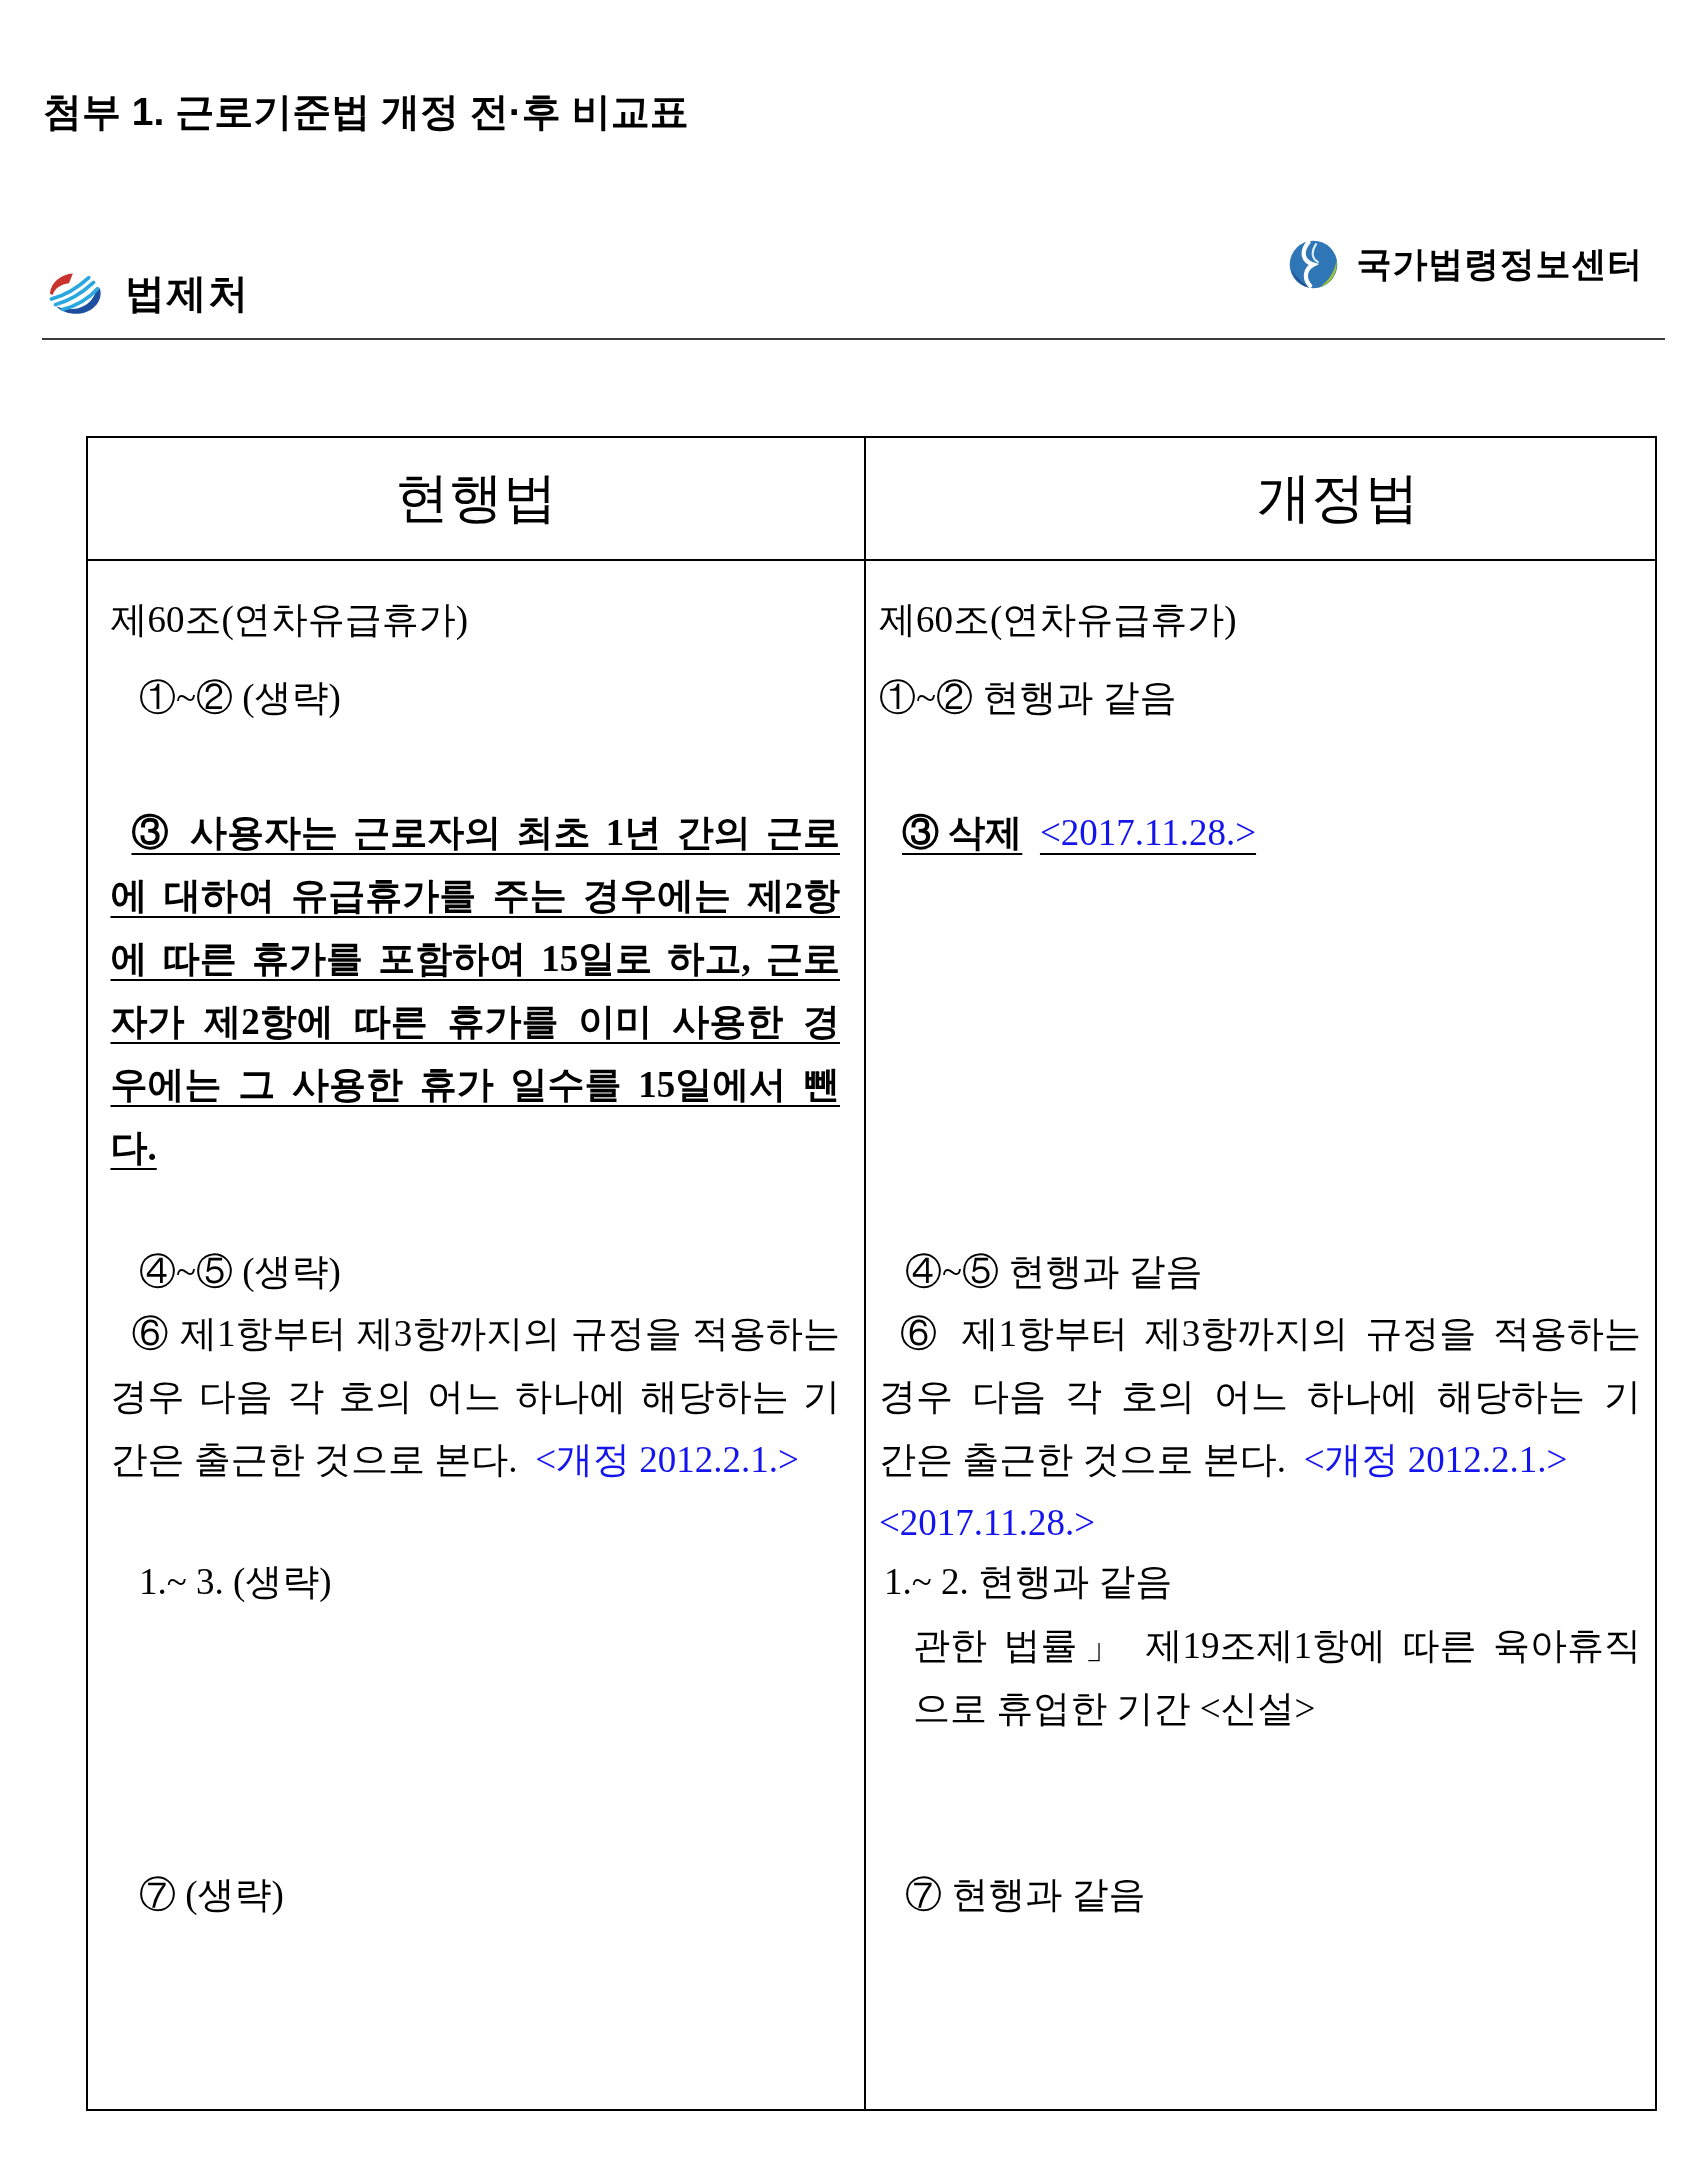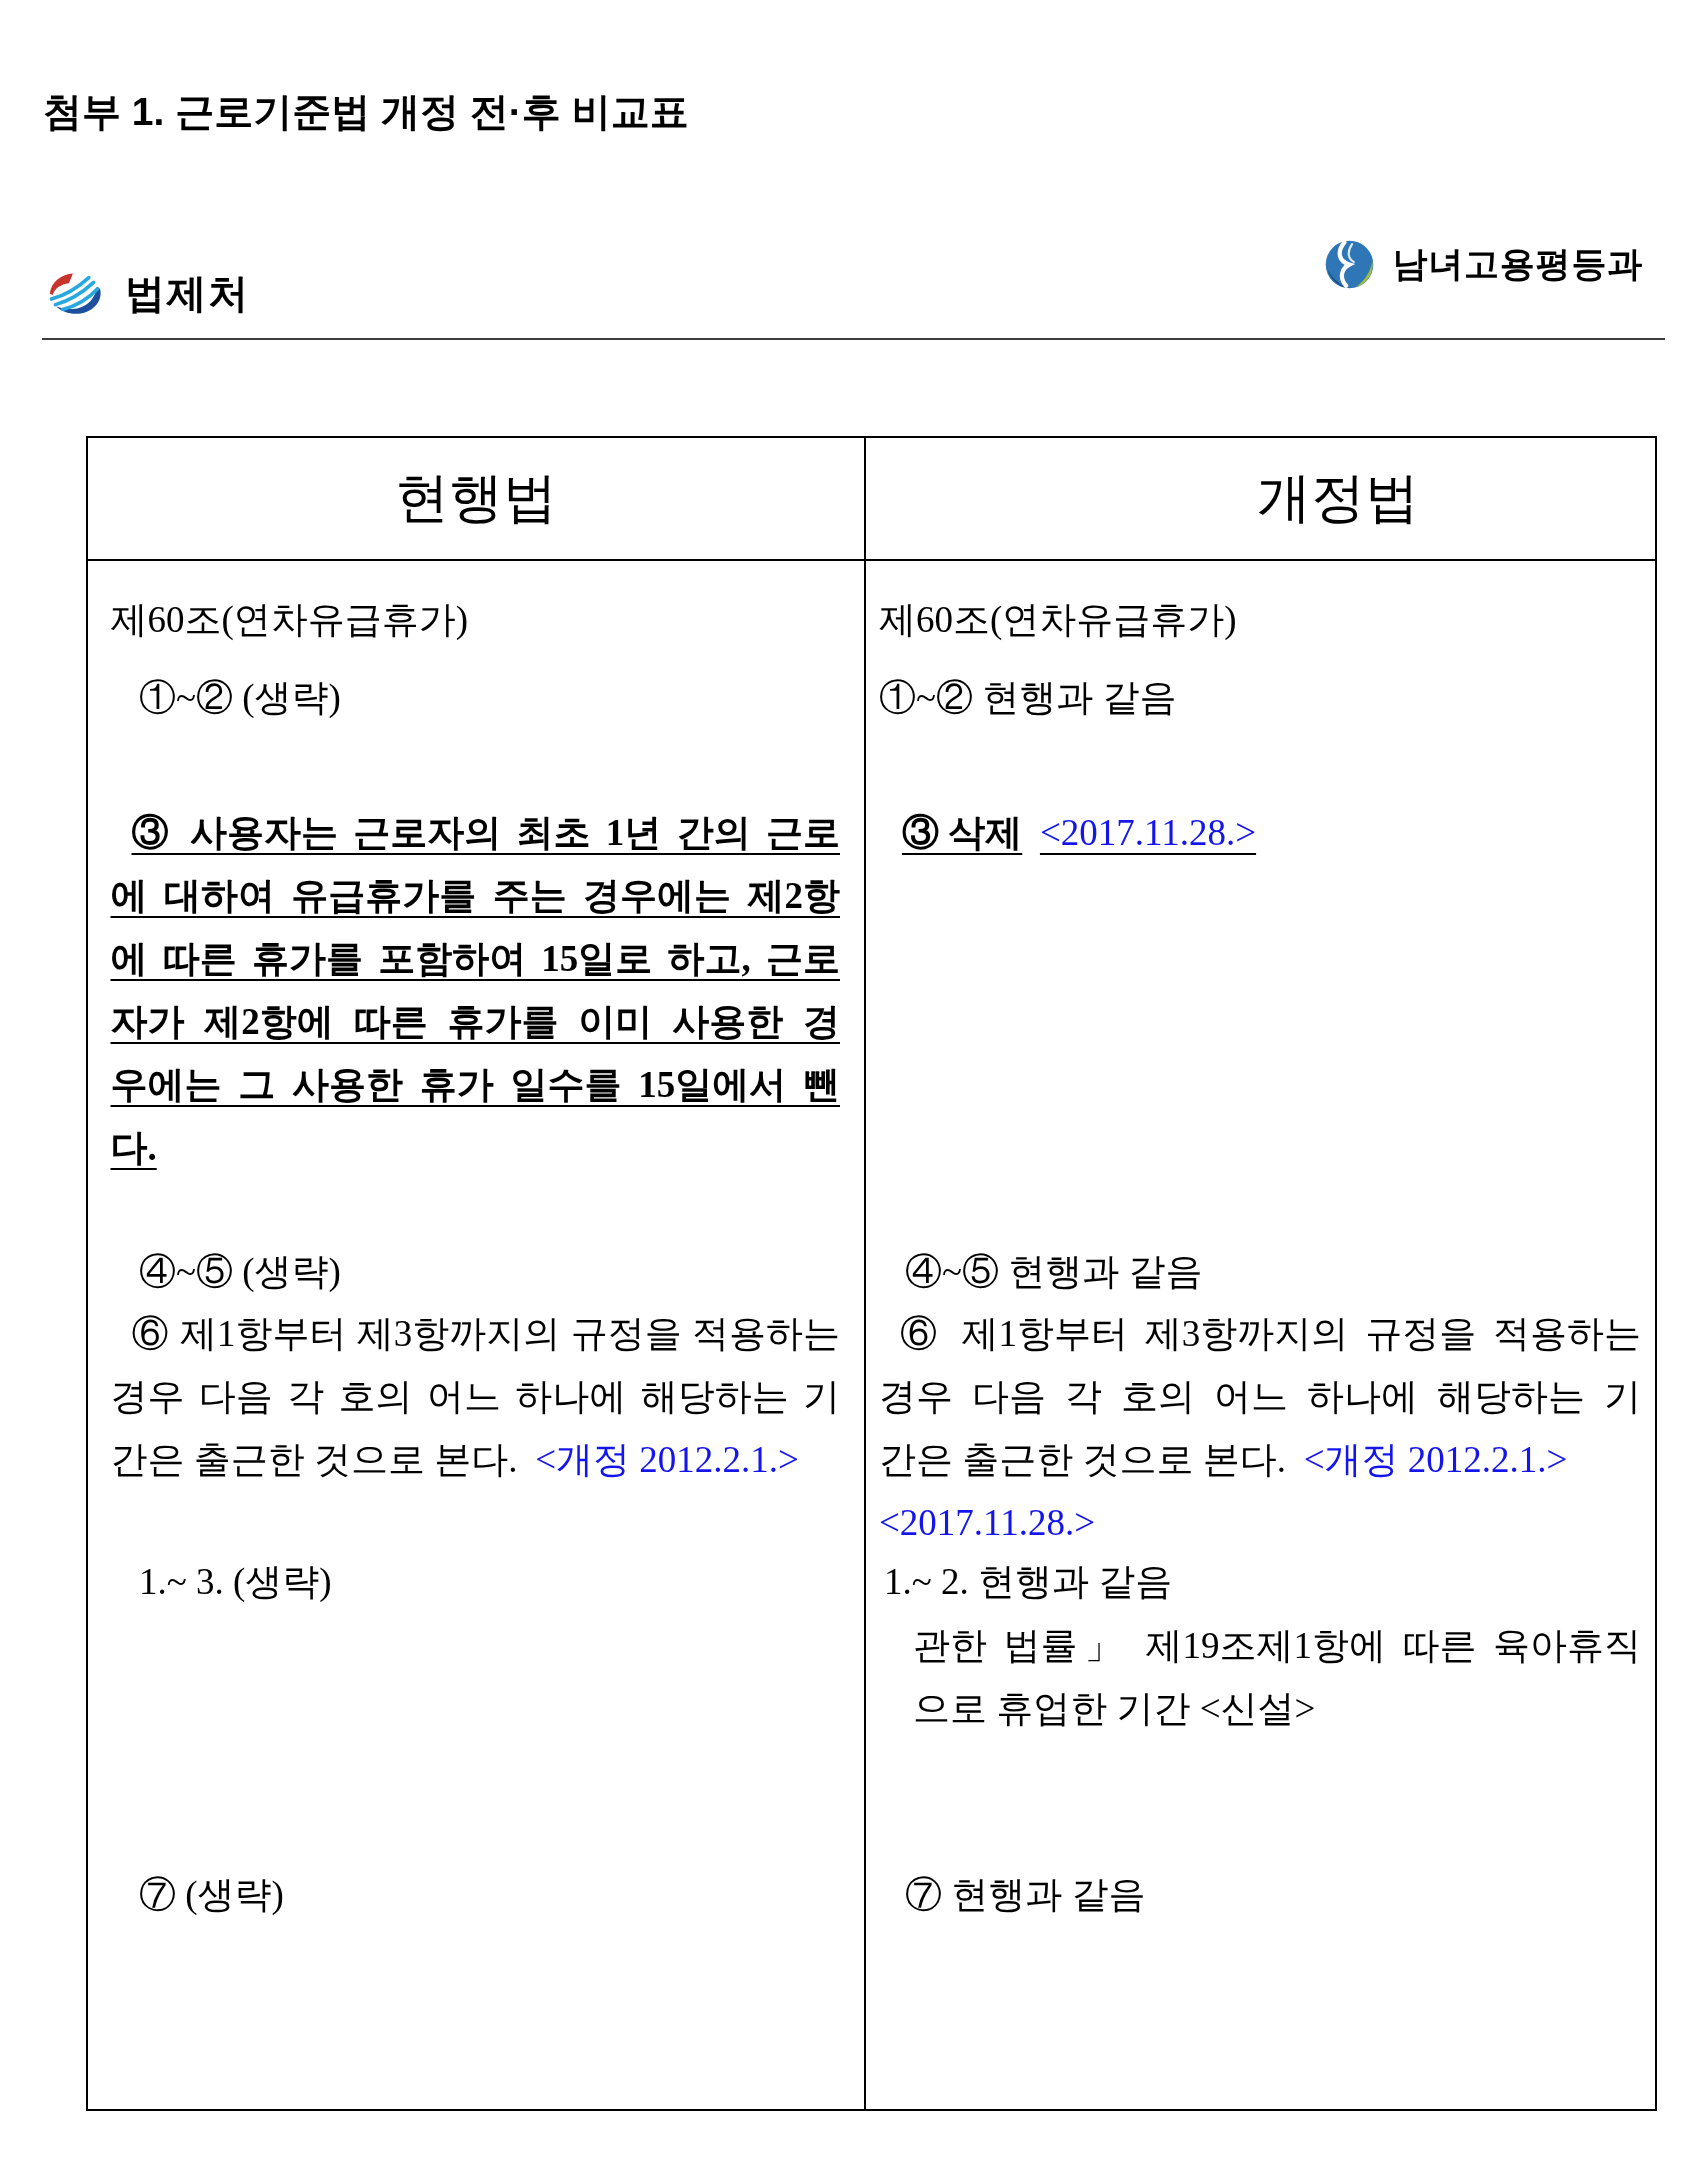--- a/index.html
+++ b/index.html
@@ -67,21 +67,21 @@
 </div>
 
 <div class="logo-right">
   <svg width="51" height="51" viewBox="0 0 60 60">
     <circle cx="30" cy="30" r="28" fill="var(--globe-blue)"></circle>
     <path fill="var(--globe-navy)" d="M4,36 C8,48 16,55 27,58 C16,52 9,45 4,36 Z"></path>
     <path fill="var(--globe-green)" d="M57,25 C59,40 51,53 37,57 C49,48 55,38 57,25 Z"></path>
     <path fill="none" stroke="#ffffff" stroke-width="5" stroke-linecap="round" d="M24,4 C15,15 17,26 30,30 C20,35 18,46 26,55"></path>
     <path fill="none" stroke="#dcecf7" stroke-width="2.5" stroke-linecap="round" d="M33,6 C27,15 28,23 35,27"></path>
   </svg>
-  <span class="logo-label">남녀고용평등과</span>
+  <span class="logo-label">국가법령정보센터</span>
 </div>
 
 <div class="top-rule"></div>
 
 <div class="tbl">
   <div class="colsep"></div>
   <div class="headsep"></div>
 
   <div class="th l">현행법</div>
   <div class="th r">개정법</div>

